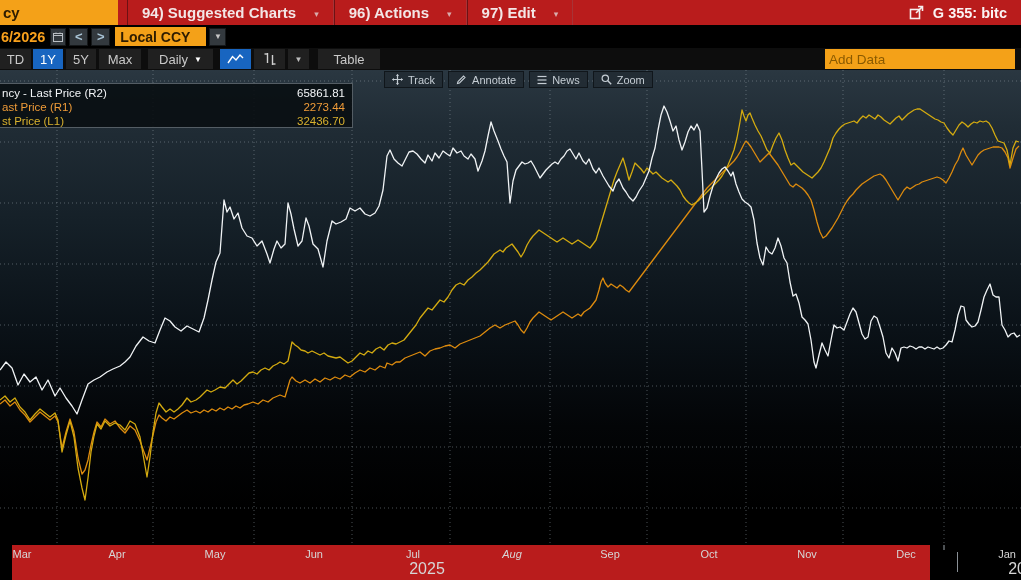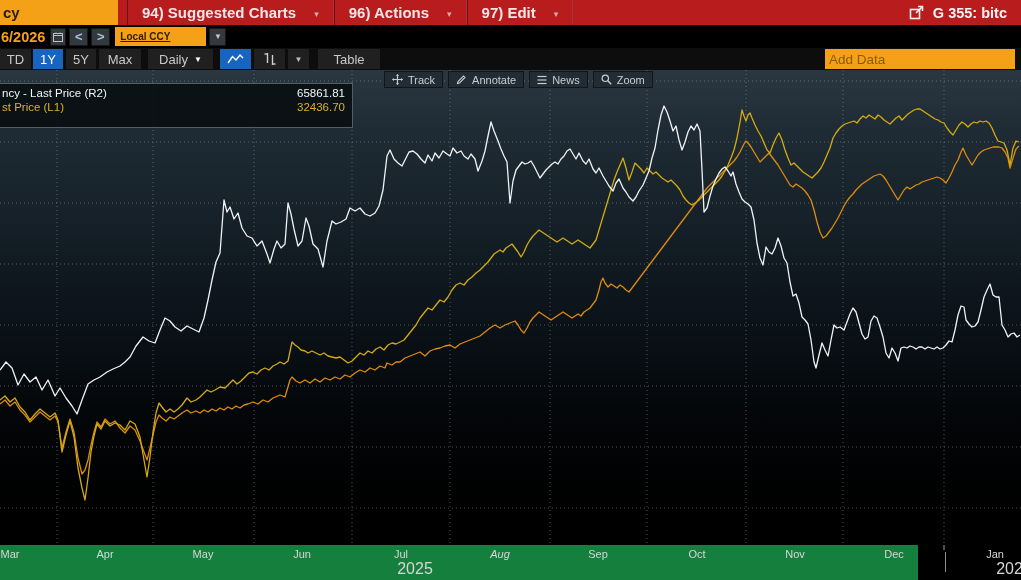--- a/index.html
+++ b/index.html
@@ -19,21 +19,21 @@
   .fn-label{color:#fbf4f4;font-size:14.5px;font-weight:700;white-space:nowrap;}
 
   
   .row2{position:absolute;left:0;top:25px;width:849px;height:23px;background:#000;
         display:flex;align-items:center;}
   .date-field{color:#f8a01c;font-size:14.5px;font-weight:600;padding:0 2px 0 1px;}
   .sq-btn{height:18px;background:#33393e;border:1px solid #15181a;color:#a9c4d6;
           display:flex;align-items:center;justify-content:center;box-sizing:border-box;margin-left:3px;}
   .nav-btn{width:19px;font-size:13px;font-weight:bold;}
   .ccy-box{margin-left:5px;width:91px;height:19px;background:#f4a118;color:#2e1c00;
-           font-size:10px;font-weight:600;display:flex;align-items:center;padding-left:5px;box-sizing:border-box;text-decoration:underline;}
+           font-size:14px;font-weight:600;display:flex;align-items:center;padding-left:5px;box-sizing:border-box;}
   .ccy-caret{width:17px;font-size:8px;color:#c7c7c7;}
 
   
   .row3{position:absolute;left:0;top:48px;width:1021px;height:22px;background:#0d0d0d;
         display:flex;align-items:center;}
   .tb-btn{height:20px;background:#202020;color:#c9c9c9;font-size:13px;display:flex;
           align-items:center;justify-content:center;margin-right:3px;box-sizing:border-box;}
   .tb-btn.sel{background:#1865c0;color:#fff;}
   .w-td{width:31px;margin-right:2px;}
   .w-per{width:30px;}
@@ -58,21 +58,21 @@
   .ct-btn{height:17px;background:rgba(34,43,51,.92);border:1px solid #10161b;color:#c5cdd4;
           font-size:11px;display:flex;align-items:center;gap:5px;padding:0 7px;box-sizing:border-box;}
   .ct-btn svg{display:block;}
 
   
   .legend{position:absolute;left:0;top:13px;width:353px;height:45px;background:rgba(9,14,18,.9);
           border:1px solid #545d64;border-left:none;box-sizing:border-box;padding:2px 7px 0 2px;}
   .lg-row{display:flex;justify-content:space-between;font-size:11.5px;line-height:14px;white-space:nowrap;}
 
   
-  .x-axis{position:absolute;left:0;top:545px;width:918px;height:35px;background:#15803d;}
+  .x-axis{position:absolute;left:12px;top:545px;width:918px;height:35px;background:#b91c1c;}
   .month{position:absolute;top:3px;transform:translateX(-50%);color:#d6d6d6;font-size:11px;}
   .year{position:absolute;top:15px;transform:translateX(-50%);color:#d6d6d6;font-size:16px;}
   .year-divider{position:absolute;left:945px;top:7px;width:1px;height:20px;background:#8a9096;}
 </style>
 </head>
 <body>
 
 <div class="titlebar">
   <div class="security-tab">cy</div>
   <div class="menubar">
@@ -207,20 +207,24 @@
       </svg>
       <span>Zoom</span>
     </span>
   </div>
 
   <div class="legend">
     <div class="lg-row" style="color: rgb(242, 244, 246);">
       <span>ncy - Last Price (R2)</span>
       <span>65861.81</span>
     </div>
+    <div class="lg-row" style="color: rgb(239, 155, 56);">
+      <span>ast Price (R1)</span>
+      <span>2273.44</span>
+    </div>
     <div class="lg-row" style="color: rgb(217, 177, 46);">
       <span>st Price (L1)</span>
       <span>32436.70</span>
     </div>
   </div>
 </div>
 
 <div class="x-axis" id="x-axis">
   <div class="year-divider"></div>
 <span class="month" style="left: 10px;">Mar</span>

